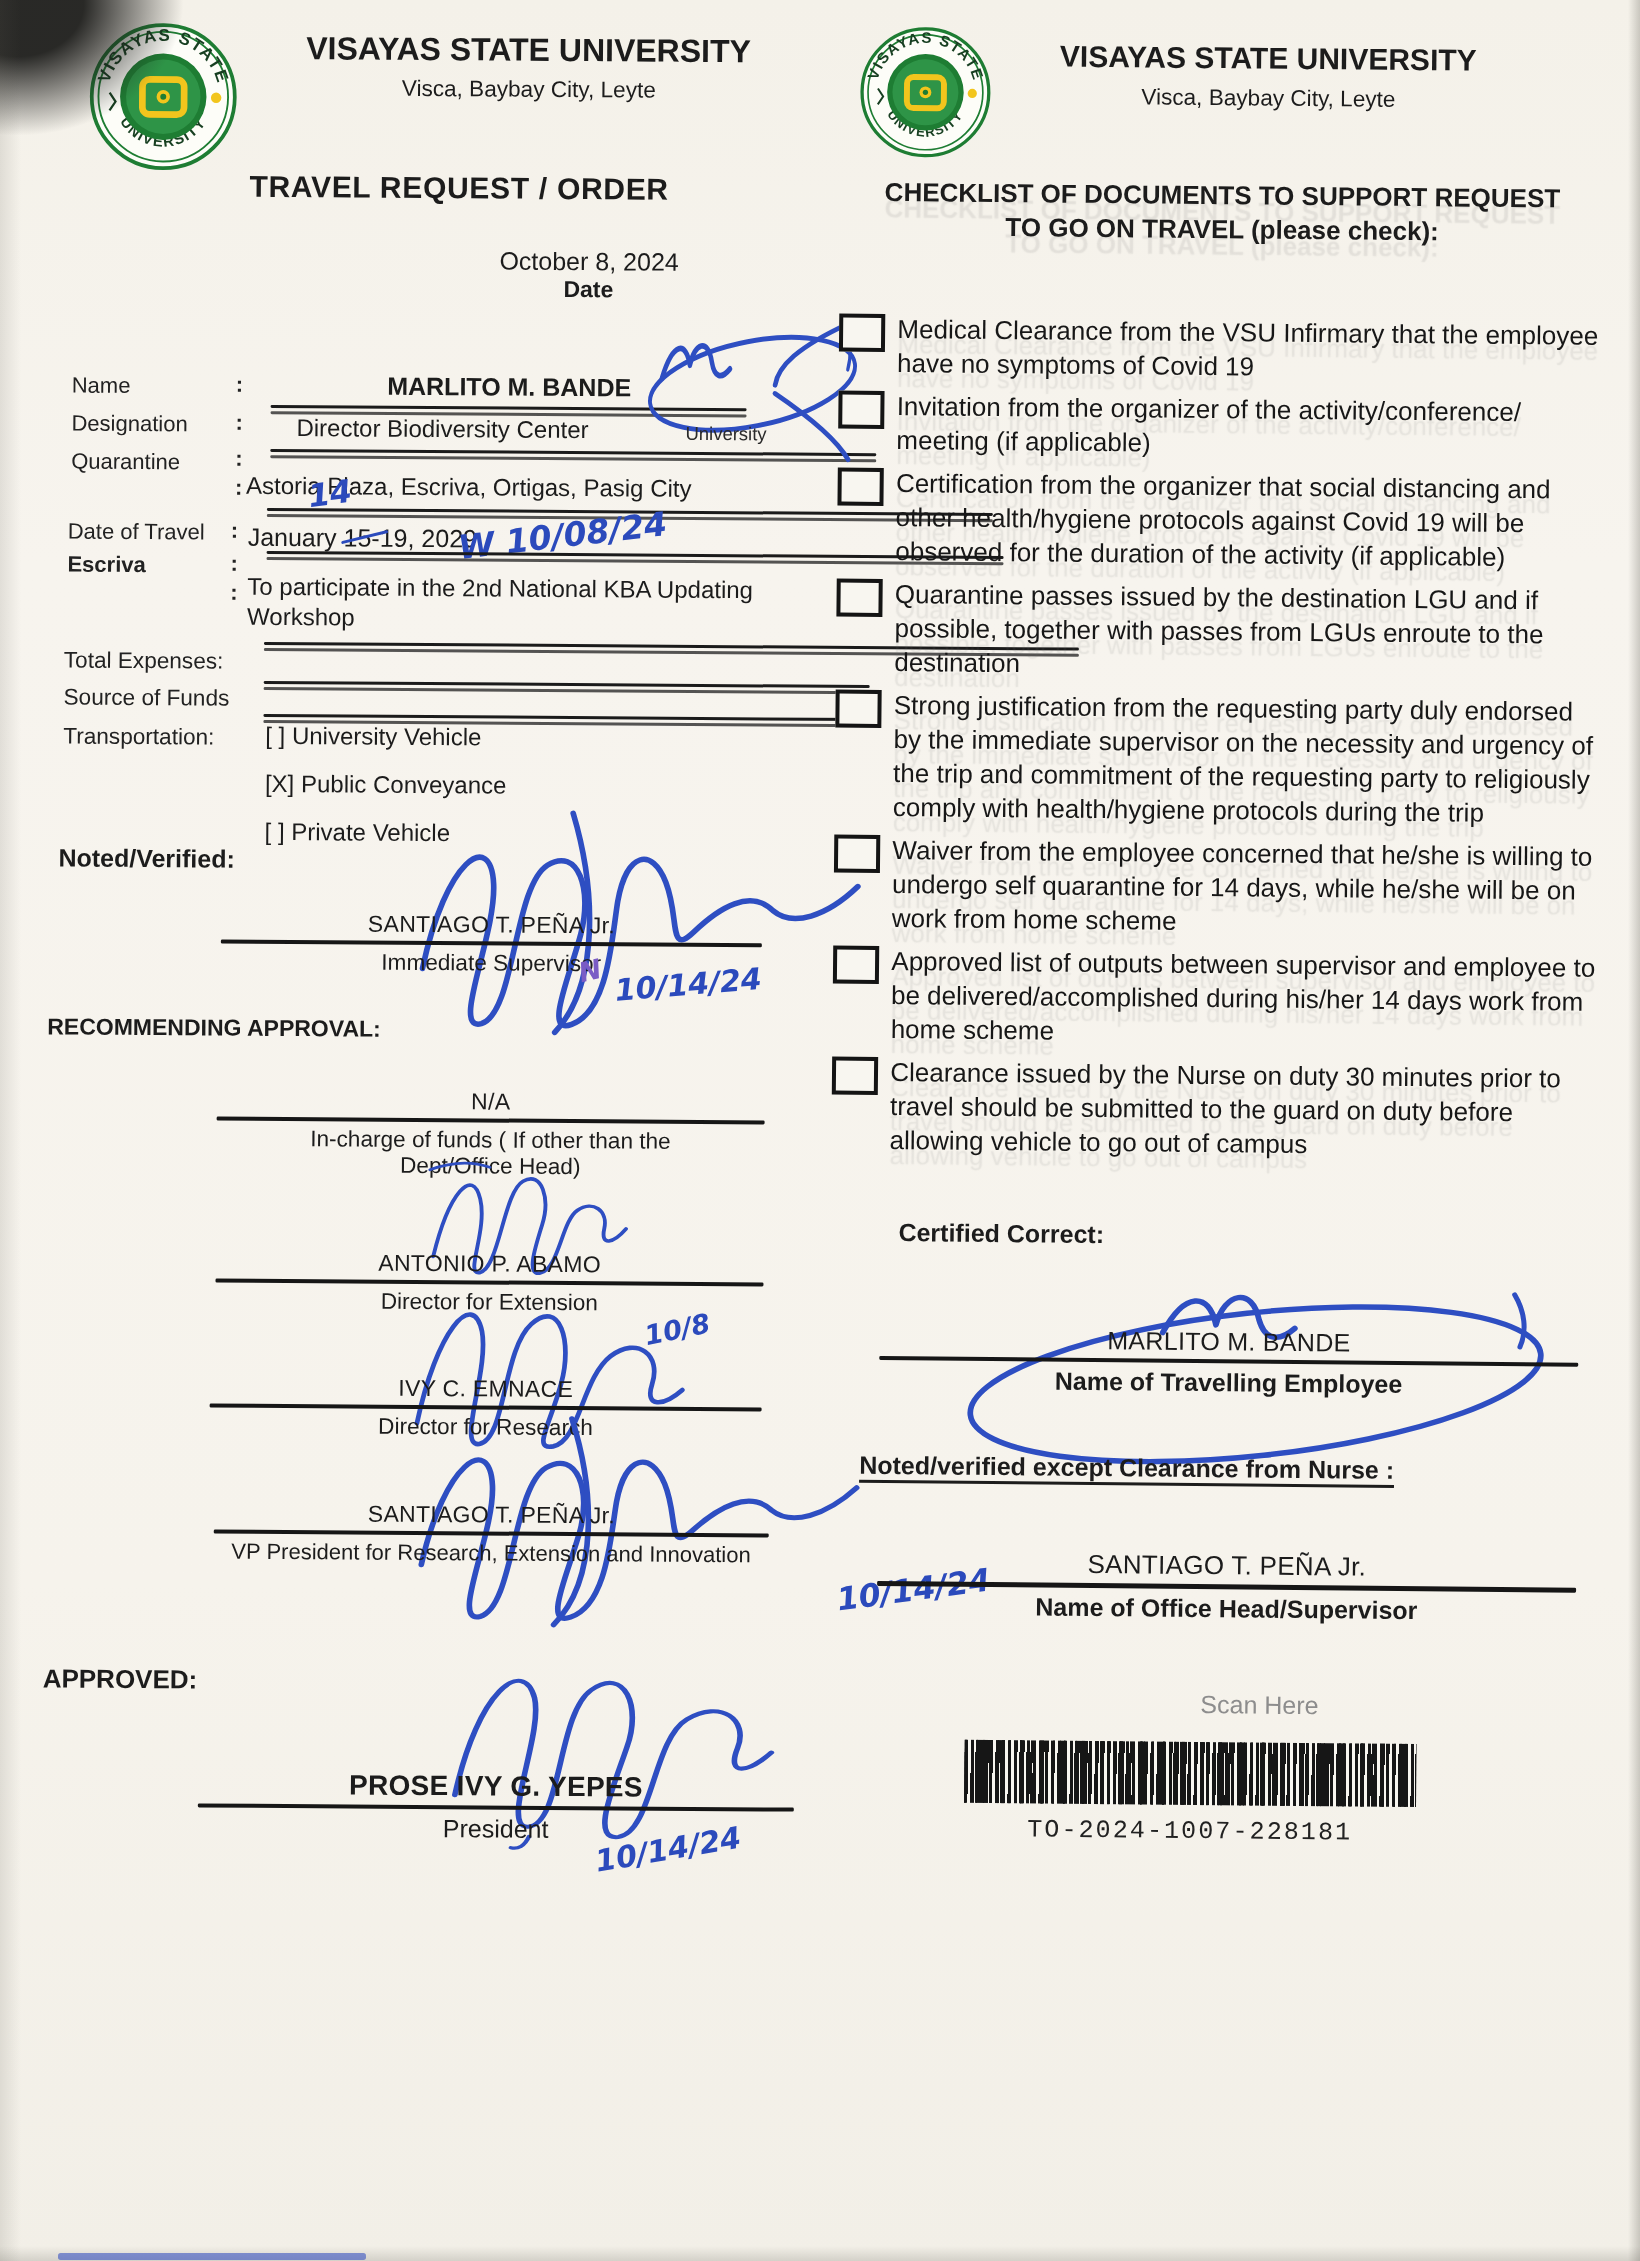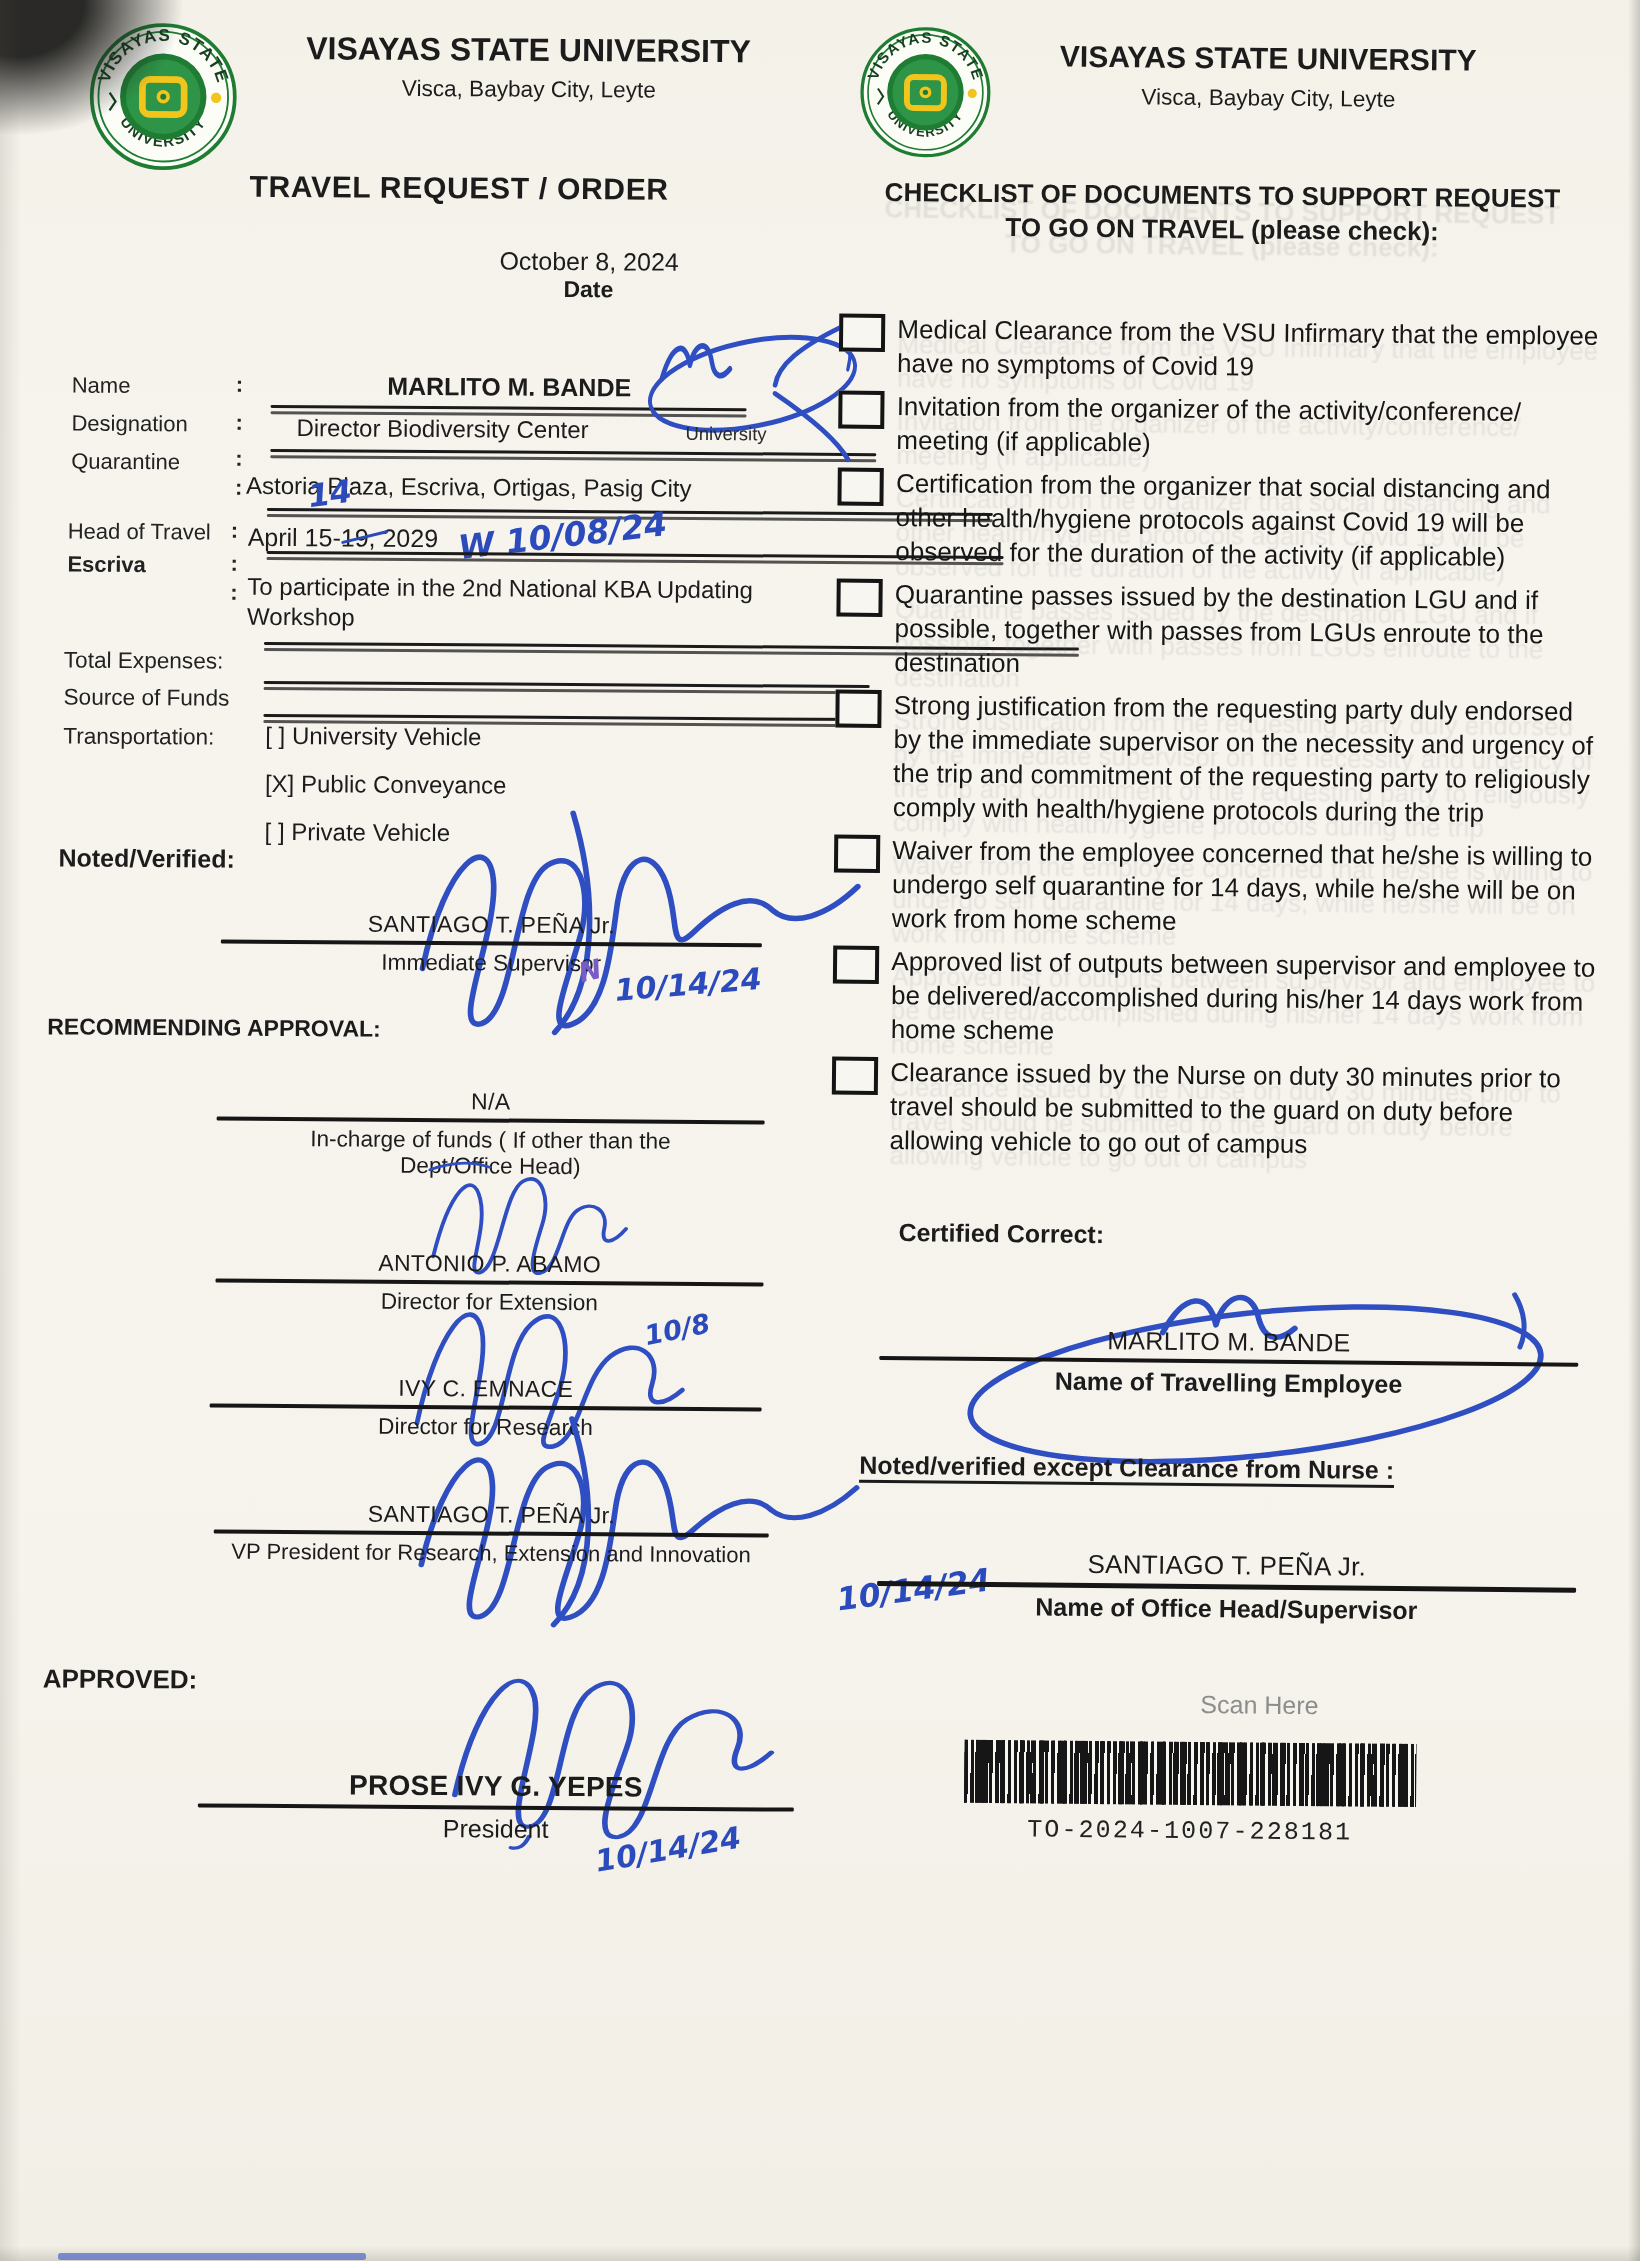--- a/index.html
+++ b/index.html
@@ -97,23 +97,23 @@
     <div class="abs lbl b" style="left:237px;top:409px">:</div>
     <div class="abs" style="left:298px;top:413px;font-size:24px">Director Biodiversity Center</div>
     <div class="ln dbl" style="left:272px;top:448px;width:606px"></div>
 
     <div class="abs lbl" style="left:73px;top:449px">Quarantine</div>
     <div class="abs lbl b" style="left:237px;top:445px">:</div>
     <div class="abs lbl b" style="left:237px;top:474px">:</div>
     <div class="abs" style="left:248px;top:471px;font-size:24px">Astoria Plaza, Escriva, Ortigas, Pasig City</div>
 
     <div class="ln dbl" style="left:269px;top:507px;width:726px"></div>
-    <div class="abs lbl" style="left:70px;top:519px">Head of Travel</div>
+    <div class="abs lbl" style="left:70px;top:519px">Date of Travel</div>
     <div class="abs lbl b" style="left:233px;top:517px">:</div>
-    <div class="abs" style="left:250px;top:522px;font-size:25px"><span>April </span><span>15</span><span>-19, 2029</span></div>
+    <div class="abs" style="left:250px;top:522px;font-size:25px"><span>January </span><span>15</span><span>-19, 2029</span></div>
     <div class="strike" style="left:343px;top:534px;width:48px;transform:rotate(-14deg)"></div>
     <div class="hand" style="left:310px;top:474px;font-size:31.5px;transform:rotate(-8deg)">14</div>
     <div class="hand" style="left:460px;top:513px;font-size:33px;transform:rotate(-7deg)">W 10/08/24</div>
     <div class="ln dbl" style="left:269px;top:550px;width:737px"></div>
 
     <div class="abs lbl b" style="left:70px;top:552px;font-weight:600">Escriva</div>
     <div class="abs lbl b" style="left:233px;top:550px">:</div>
     <div class="abs lbl b" style="left:233px;top:579px">:</div>
     <div class="abs" style="left:250px;top:571px;width:548px;font-size:24px;line-height:1.27">To participate in the 2nd National KBA Updating Workshop</div>
 

